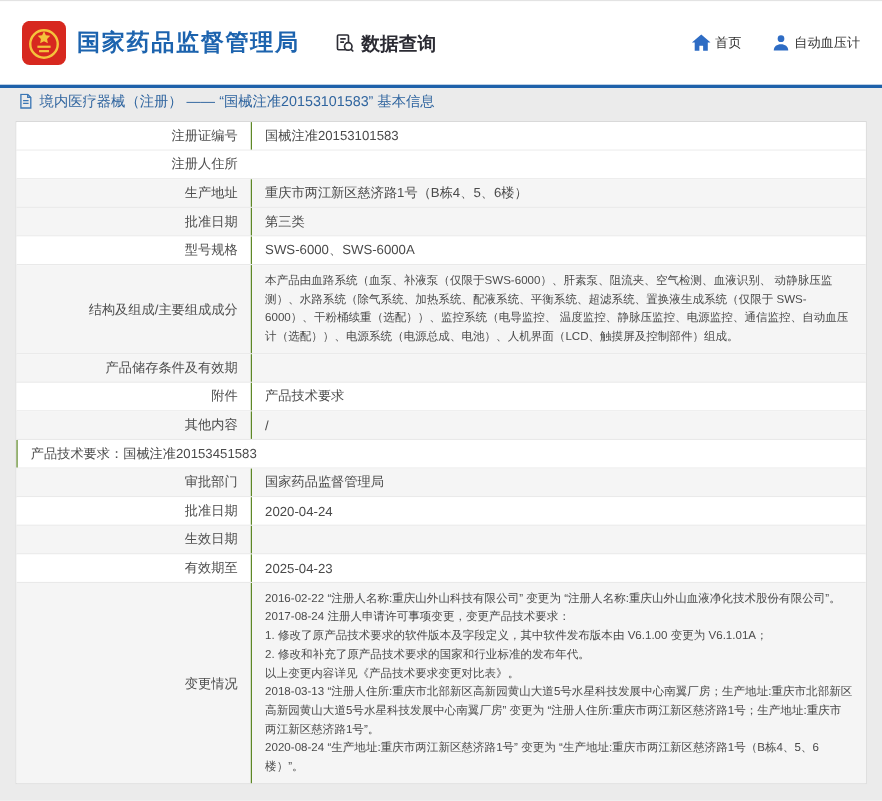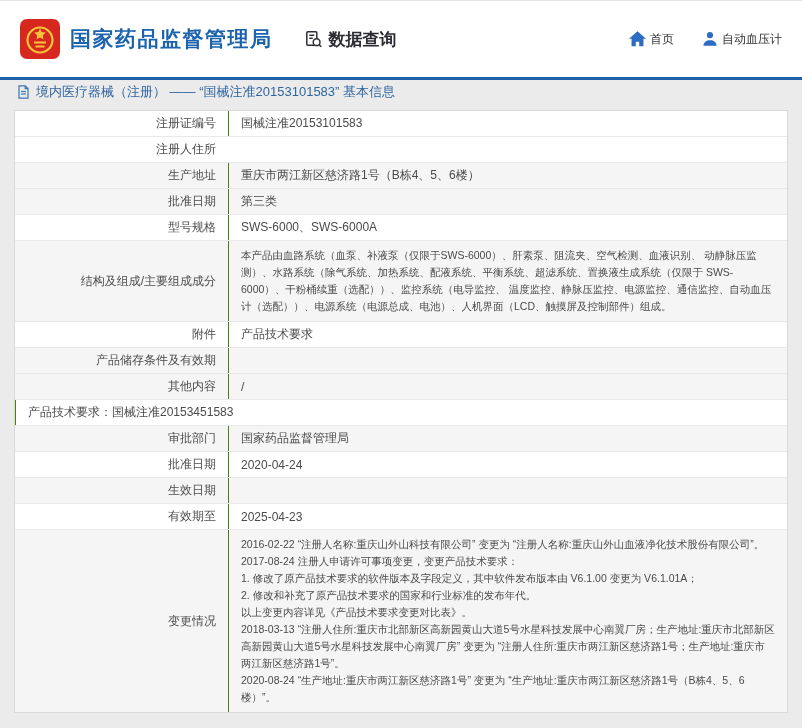--- a/index.html
+++ b/index.html
@@ -128,27 +128,27 @@
     <div class="cell value">第三类</div>
   </div>
   <div class="row">
     <div class="cell label">型号规格</div>
     <div class="cell value">SWS-6000、SWS-6000A</div>
   </div>
   <div class="row alt">
     <div class="cell label">结构及组成/主要组成成分</div>
     <div class="cell value long">本产品由血路系统（血泵、补液泵（仅限于SWS-6000）、肝素泵、阻流夹、空气检测、血液识别、 动静脉压监测）、水路系统（除气系统、加热系统、配液系统、平衡系统、超滤系统、置换液生成系统（仅限于 SWS-6000）、干粉桶续重（选配））、监控系统（电导监控、 温度监控、静脉压监控、电源监控、通信监控、自动血压计（选配））、电源系统（电源总成、电池）、人机界面（LCD、触摸屏及控制部件）组成。</div>
   </div>
+  <div class="row alt">
+    <div class="cell label">产品储存条件及有效期</div>
+    <div class="cell value"></div>
+  </div>
   <div class="row">
     <div class="cell label">附件</div>
     <div class="cell value">产品技术要求</div>
-  </div>
-  <div class="row alt">
-    <div class="cell label">产品储存条件及有效期</div>
-    <div class="cell value"></div>
   </div>
   <div class="row alt">
     <div class="cell label">其他内容</div>
     <div class="cell value">/</div>
   </div>
   <div class="row">
     <div class="cell value">产品技术要求：国械注准20153451583</div>
   </div>
   <div class="row alt">
     <div class="cell label">审批部门</div>

